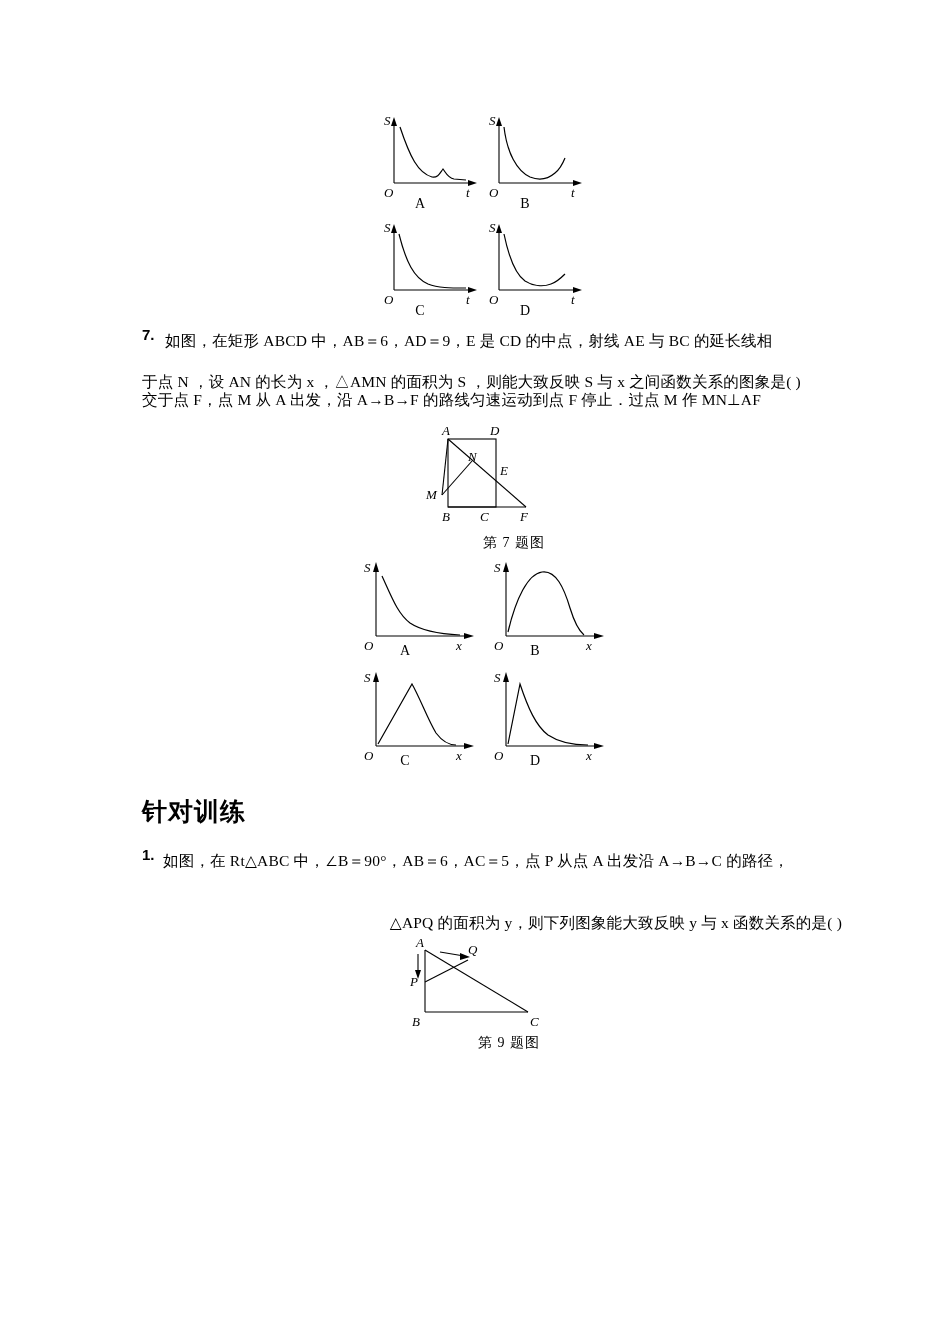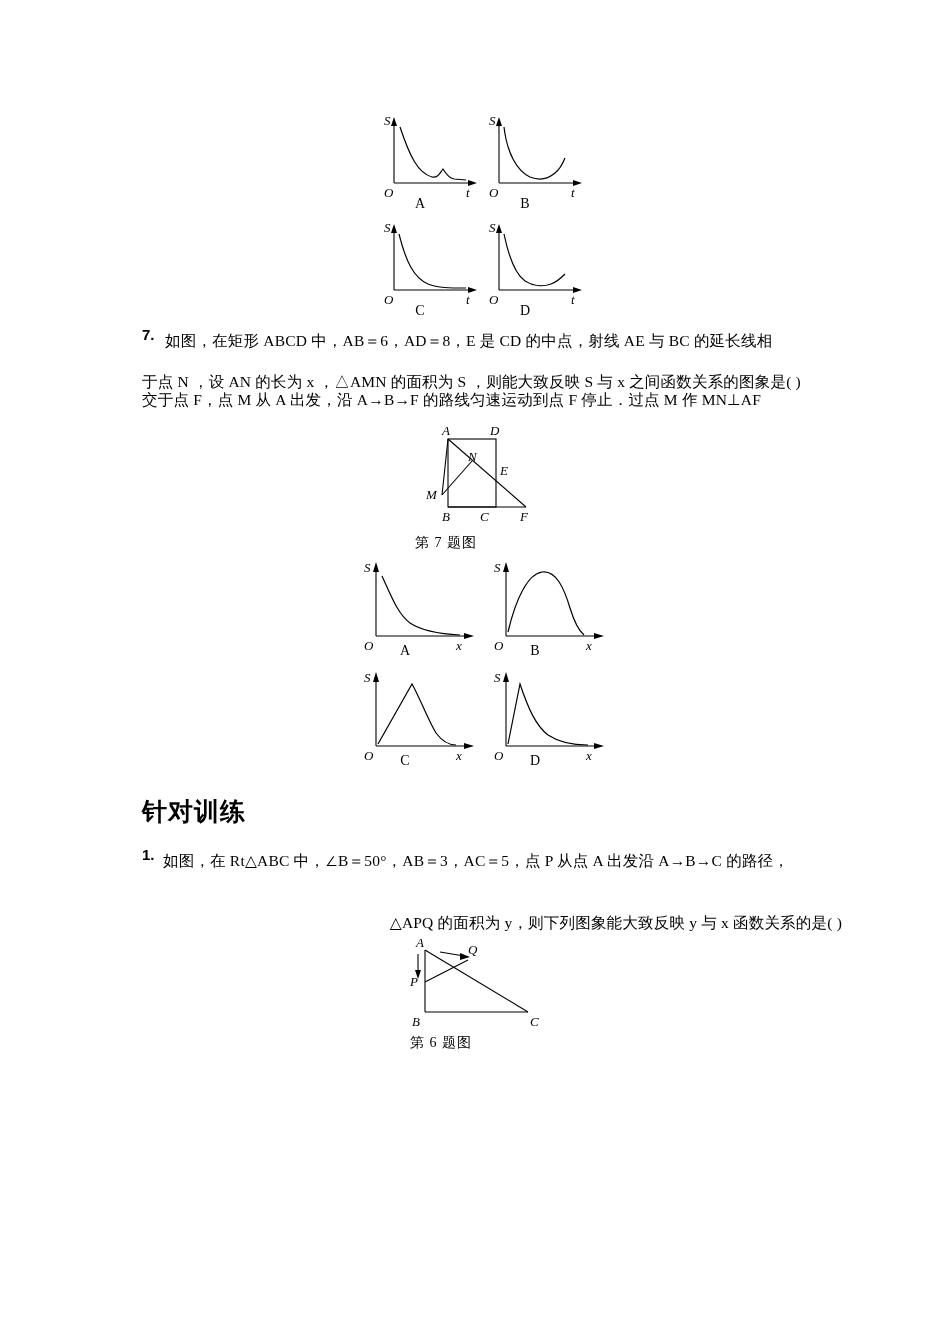--- a/index.html
+++ b/index.html
@@ -27,21 +27,21 @@
   .section-title{
     position:absolute;
     font-family:"Liberation Sans",sans-serif;
     font-weight:bold;
     font-size:25px;
     letter-spacing:1px;
   }
   .caption{
     position:absolute;
     font-size:14px;
-    text-align:left;
+    text-align:right;
     letter-spacing:1px;
   }
   .optlabel{
     position:absolute;
     font-size:14px;
     font-family:"Liberation Serif",serif;
   }
   svg{position:absolute;overflow:visible;}
   .ax{stroke:#000;stroke-width:1.1;fill:none;}
   .crv{stroke:#000;stroke-width:1.2;fill:none;}
@@ -98,21 +98,21 @@
       <polygon points="97,68 88,65 88,71" fill="#000"></polygon>
       <path class="crv" d="M19,12 C24,36 30,52 40,59 C48,64 58,65 66,62 C72,60 76,56 80,52"></path>
       <text class="lbl" x="4" y="10">S</text>
       <text class="lbl" x="4" y="82">O</text>
       <text class="lbl" x="86" y="82">t</text>
     </svg>
     <div class="optlabel" style="left:505px;top:303px;width:40px;text-align:center;">D</div>
   </div>
 
   <div class="num-lead" style="position:absolute;left:142px;top:326px;">7.</div>
-  <div class="para" style="left:165px;top:325px;width:660px;">如图，在矩形 ABCD 中，AB＝6，AD＝8，E 是 CD 的中点，射线 AE 与 BC 的延长线相</div>
+  <div class="para" style="left:165px;top:325px;width:660px;">如图，在矩形 ABCD 中，AB＝6，AD＝9，E 是 CD 的中点，射线 AE 与 BC 的延长线相</div>
   <div class="para" style="left:142px;top:356px;width:700px;margin-top:28px;">交于点 F，点 M 从 A 出发，沿 A→B→F 的路线匀速运动到点 F 停止．过点 M 作 MN⊥AF</div>
   <div class="para" style="left:142px;top:366px;width:700px;">于点 N ，设 AN 的长为 x ，△AMN 的面积为 S ，则能大致反映 S 与 x 之间函数关系的图象是(        )</div>
 
   <svg style="left:420px;top:425px;width:130px;height:105px;">
 
     <rect class="fig-line" x="28" y="14" width="48" height="68"></rect>
 
     <line class="fig-line" x1="28" y1="14" x2="106" y2="82"></line>
 
     <line class="fig-line" x1="28" y1="82" x2="106" y2="82"></line>
@@ -177,21 +177,21 @@
       <text class="lbl" x="4" y="14">S</text>
       <text class="lbl" x="4" y="92">O</text>
       <text class="lbl" x="96" y="92">x</text>
     </svg>
     <div class="optlabel" style="left:515px;top:753px;width:40px;text-align:center;">D</div>
   </div>
 
   <div class="section-title" style="left:142px;top:795px;">针对训练</div>
 
   <div class="num-lead" style="position:absolute;left:142px;top:846px;">1.</div>
-  <div class="para" style="left:163px;top:845px;width:680px;">如图，在 Rt△ABC 中，∠B＝50°，AB＝3，AC＝5，点 P 从点 A 出发沿 A→B→C 的路径，</div>
+  <div class="para" style="left:163px;top:845px;width:680px;">如图，在 Rt△ABC 中，∠B＝90°，AB＝6，AC＝5，点 P 从点 A 出发沿 A→B→C 的路径，</div>
   <div class="para" style="left:142px;top:907px;width:700px;text-align:right;">△APQ 的面积为 y，则下列图象能大致反映 y 与 x 函数关系的是(        )</div>
 
   <svg style="left:400px;top:940px;width:160px;height:90px;">
 
     <line class="fig-line" x1="25" y1="10" x2="25" y2="72"></line>
     <line class="fig-line" x1="25" y1="72" x2="128" y2="72"></line>
     <line class="fig-line" x1="25" y1="10" x2="128" y2="72"></line>
 
     <line class="fig-line" x1="25" y1="42" x2="68" y2="20"></line>
 
@@ -199,15 +199,15 @@
     <polygon points="18,39 15,30 21,30" fill="#000"></polygon>
 
     <line class="fig-line" x1="40" y1="12" x2="64" y2="16"></line>
     <polygon points="70,17 60,13 60,20" fill="#000"></polygon>
     <text class="lbl" x="16" y="7">A</text>
     <text class="lbl" x="68" y="14">Q</text>
     <text class="lbl" x="10" y="46">P</text>
     <text class="lbl" x="12" y="86">B</text>
     <text class="lbl" x="130" y="86">C</text>
   </svg>
-  <div class="caption" style="left:410px;top:1034px;width:130px;">第 6 题图</div>
+  <div class="caption" style="left:410px;top:1034px;width:130px;">第 9 题图</div>
 
 </div>
 
 </body></html>

